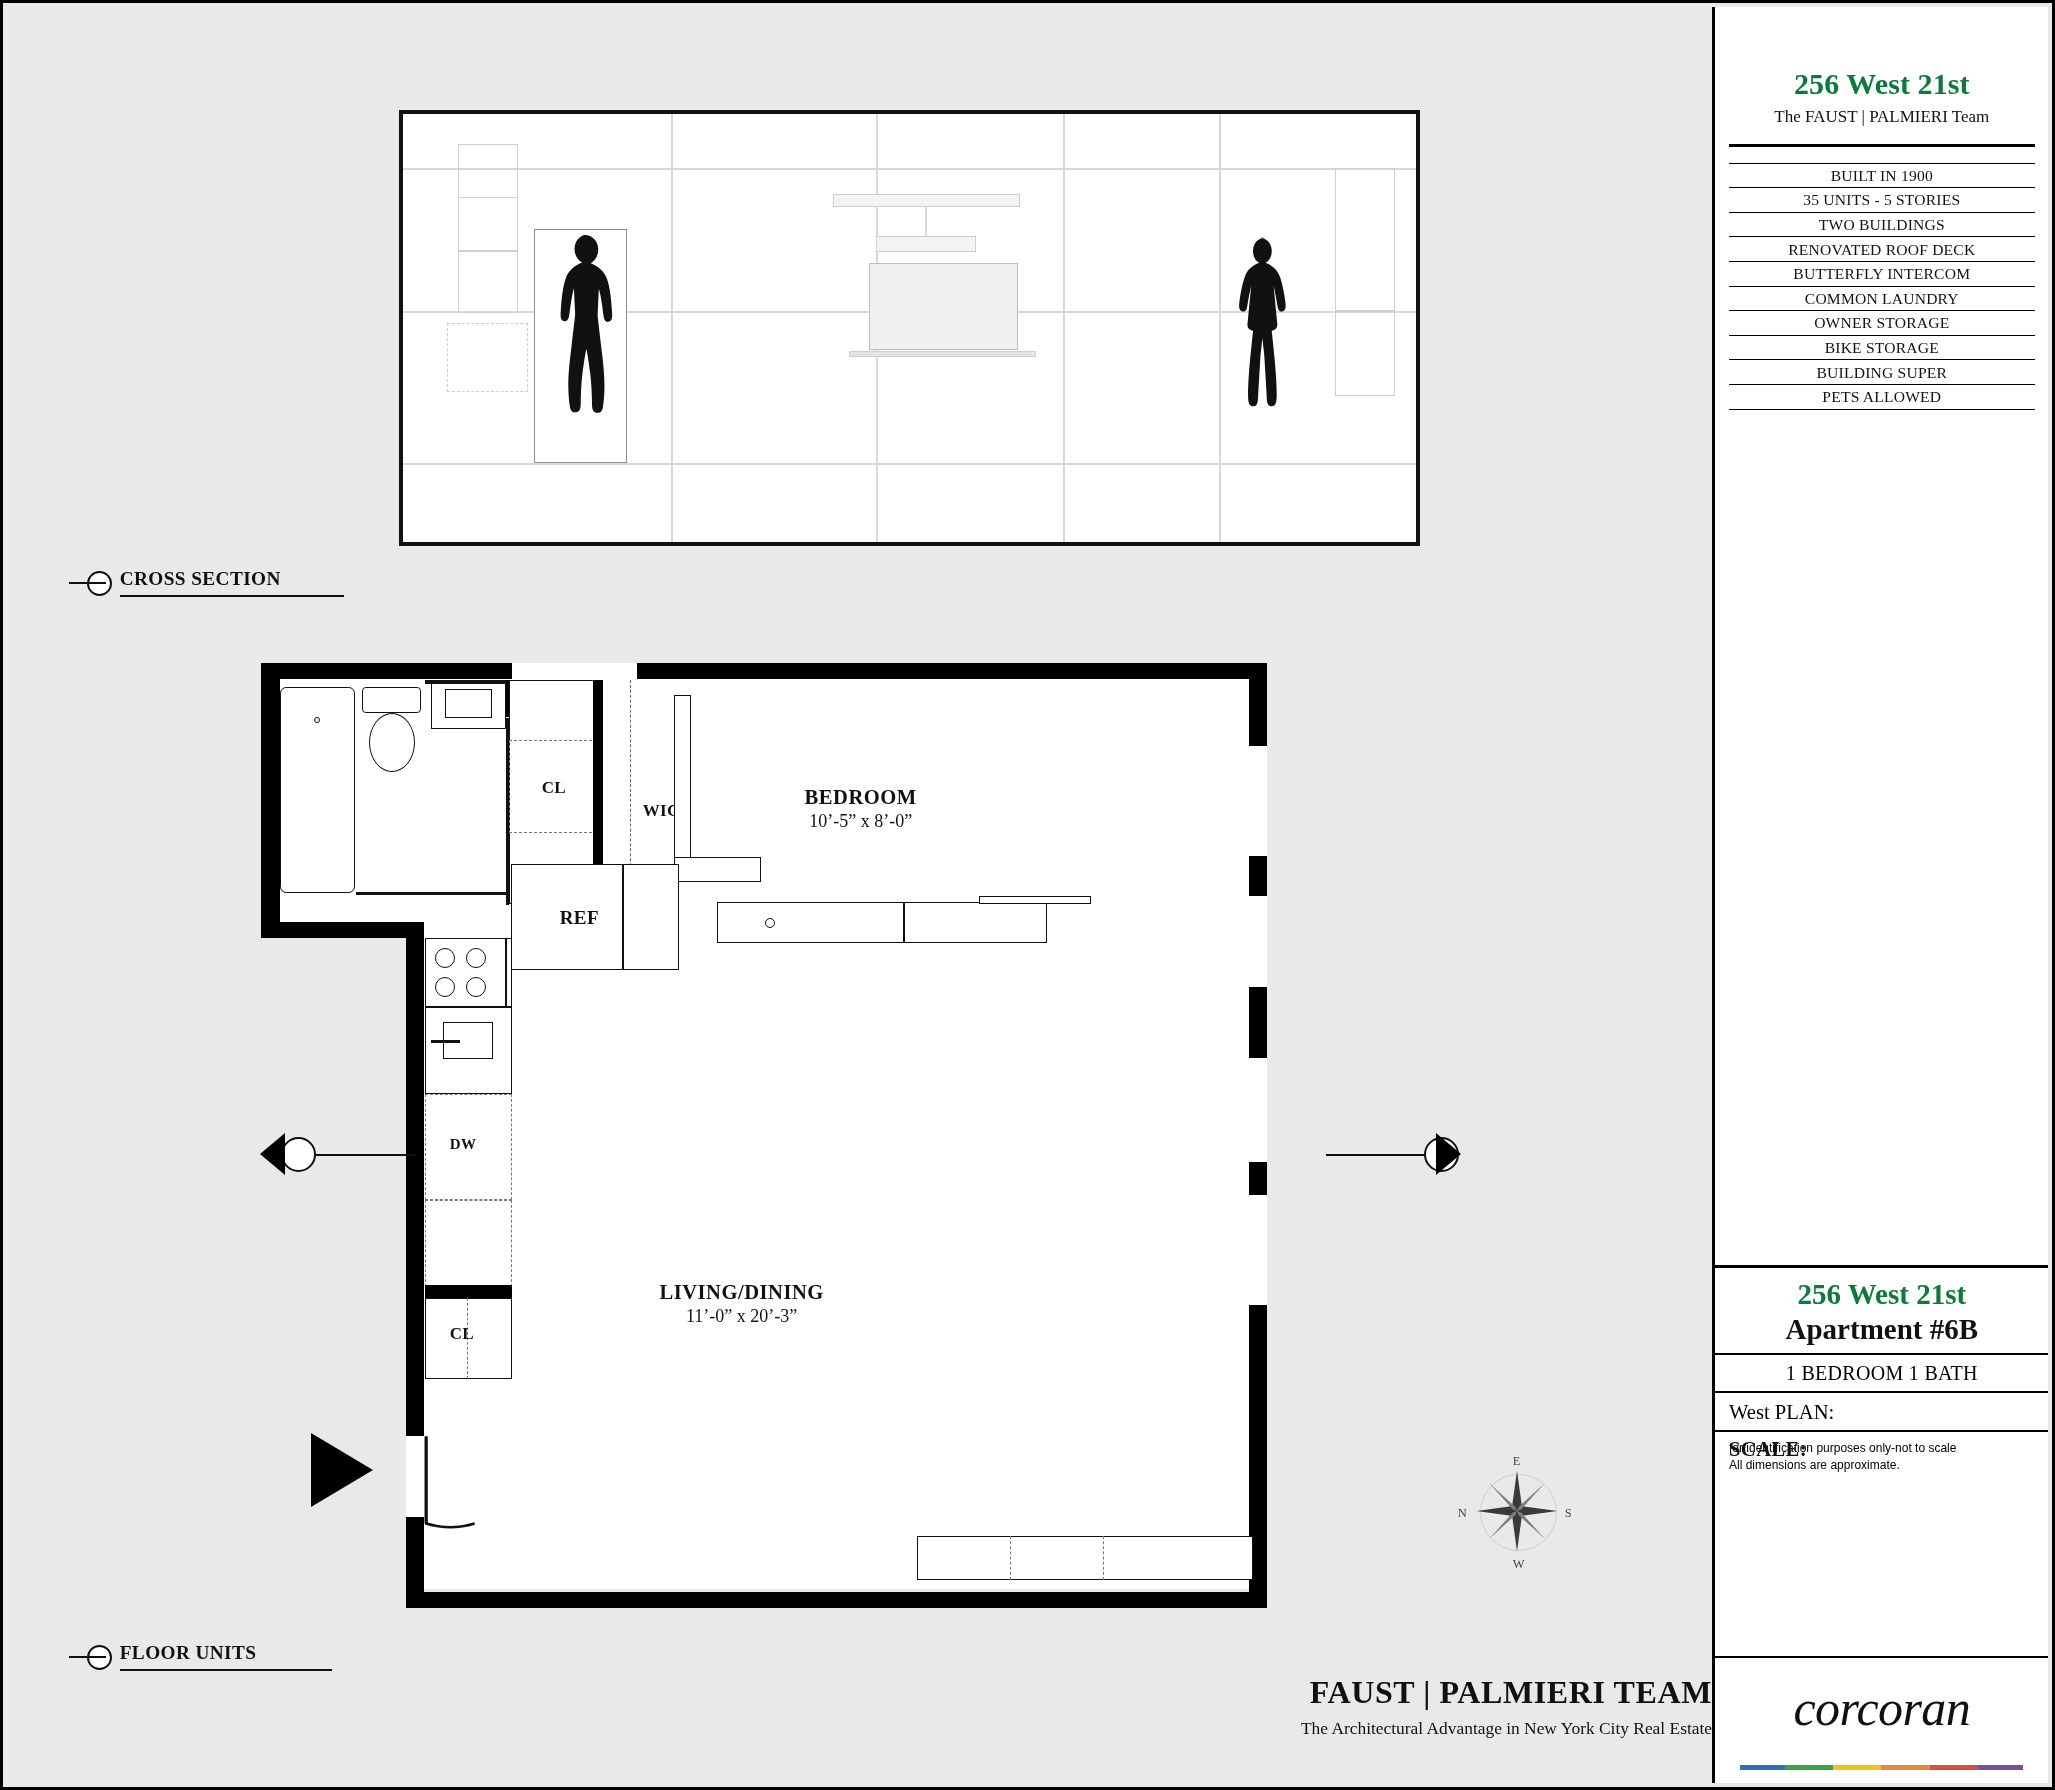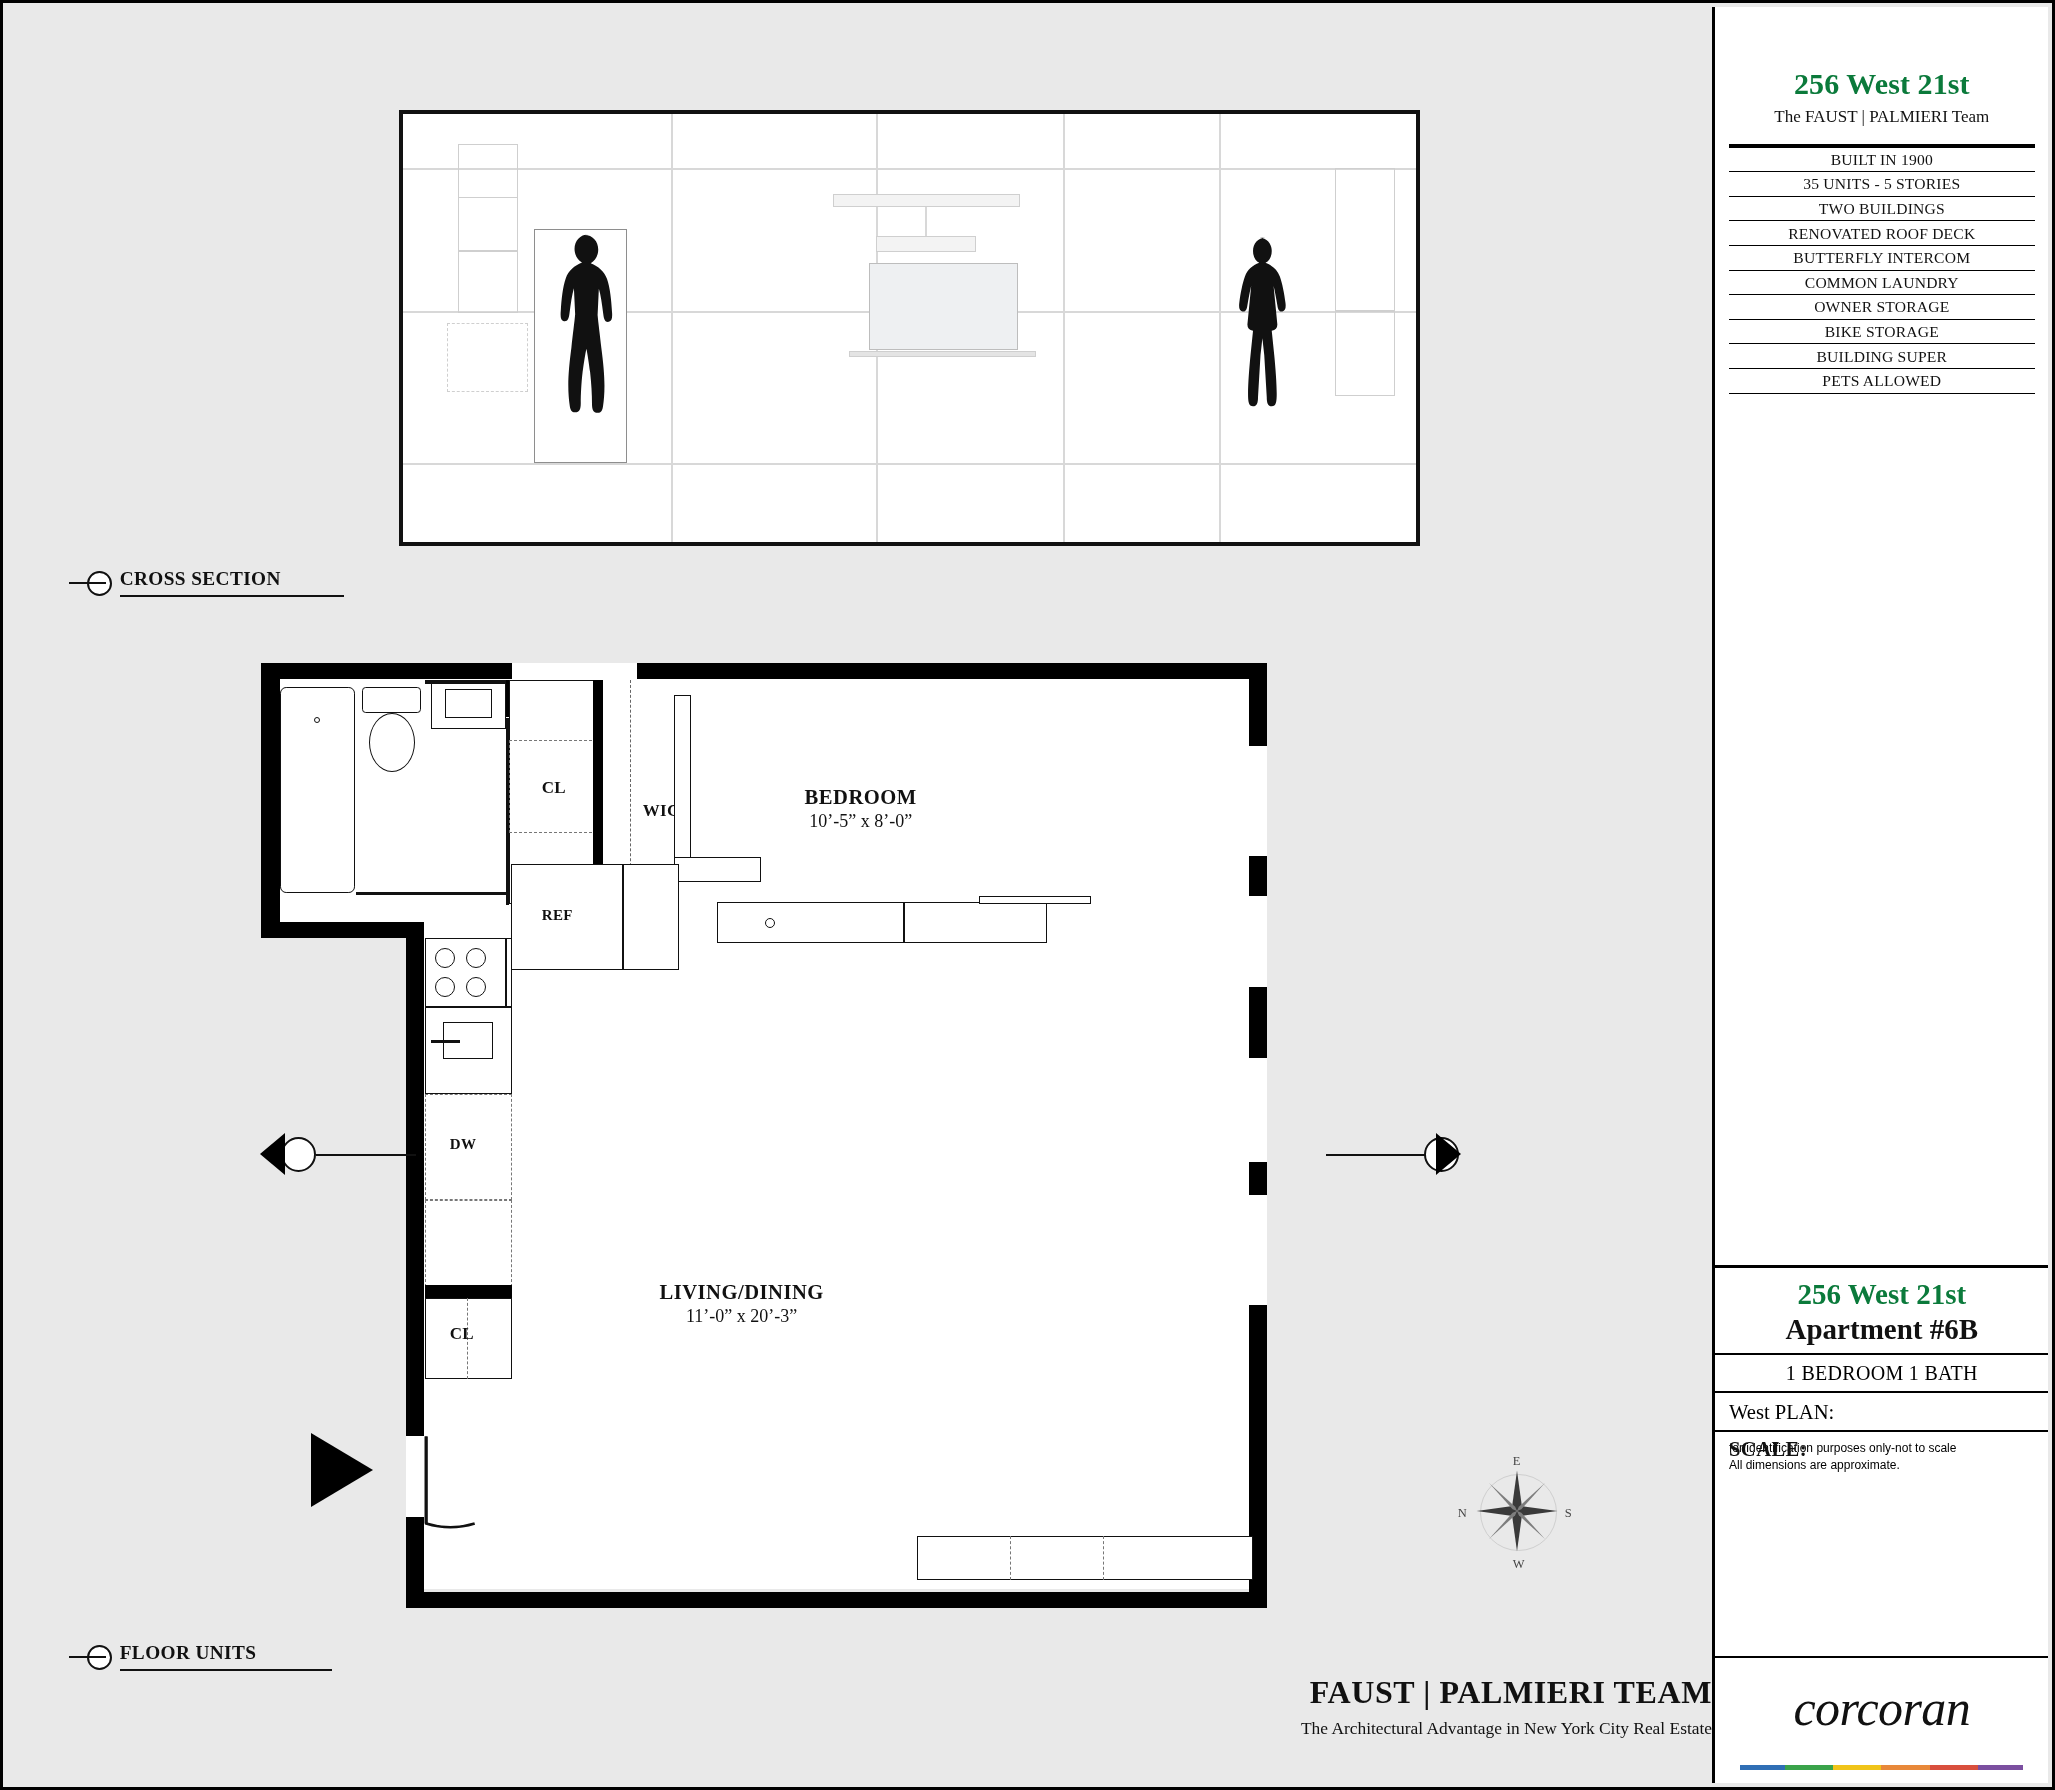--- a/index.html
+++ b/index.html
@@ -39,21 +39,21 @@
   .tb-rule{height:3.1px;background:#000;margin:7.5px 13.7px 0 13.7px;}
   .facts{margin:0 13.7px;}
   .fact{
     border-bottom:1.2px solid #000;
     text-align:center;
     font-size:15.6px;
     letter-spacing:0.2px;
     padding:3.1px 0 2.5px 0;
     color:#111;
   }
-  .facts .fact:first-child{border-top:1.2px solid #000;}
+  .facts .fact:first-child{border-top:1.2px solid #000;margin-top:16px;}
   .tb-mid{
     position:absolute;
     left:0;right:0;
     top:1258px;
     border-top:3.7px solid #000;
   }
   .tb-mid2{
     text-align:center;padding:11.2px 0 6.2px 0;
   }
   .tb-addr2{font-size:29px;font-weight:bold;color:#0b7a3b;line-height:1.05;}
@@ -275,21 +275,21 @@
       <div class="dash" style="left:181px;top:436px;width:87px;height:106px;"></div>
       <div class="lbl" style="left:206px;top:478px;font-size:15px;">DW</div>
 
       <div class="dash" style="left:181px;top:542px;width:87px;height:87px;border-style:dashed;"></div>
       <div class="wall" style="left:181px;top:627px;width:87px;height:13.7px;"></div>
       <div class="thin" style="left:181px;top:640px;width:87px;height:81px;"></div>
       <div class="dash" style="left:223px;top:640px;width:1.2px;height:81px;border-left-width:1.9px;border-top:none;border-right:none;border-bottom:none;"></div>
       <div class="lbl" style="left:206px;top:666px;">CL</div>
 
       <div class="thin" style="left:267px;top:206px;width:112px;height:106px;"></div>
-      <div class="lbl" style="left:298px;top:249px;font-size:15px;text-align:right;">REF</div>
+      <div class="lbl" style="left:316px;top:249px;font-size:19px;text-align:right;">REF</div>
       <div class="thin" style="left:379px;top:206px;width:56px;height:106px;"></div>
 
       <div class="room" style="left:361px;top:623px;width:274px;">
         <div class="nm">LIVING/DINING</div>
         <div class="dim">11’-0” x 20’-3”</div>
       </div>
 
       <div class="thin" style="left:673px;top:878px;width:336px;height:44px;"></div>
       <div class="dash" style="left:766px;top:878px;width:1.2px;height:44px;border-left-width:1.9px;border-top:none;border-right:none;border-bottom:none;"></div>
       <div class="dash" style="left:859px;top:878px;width:1.2px;height:44px;border-left-width:1.9px;border-top:none;border-right:none;border-bottom:none;"></div>

